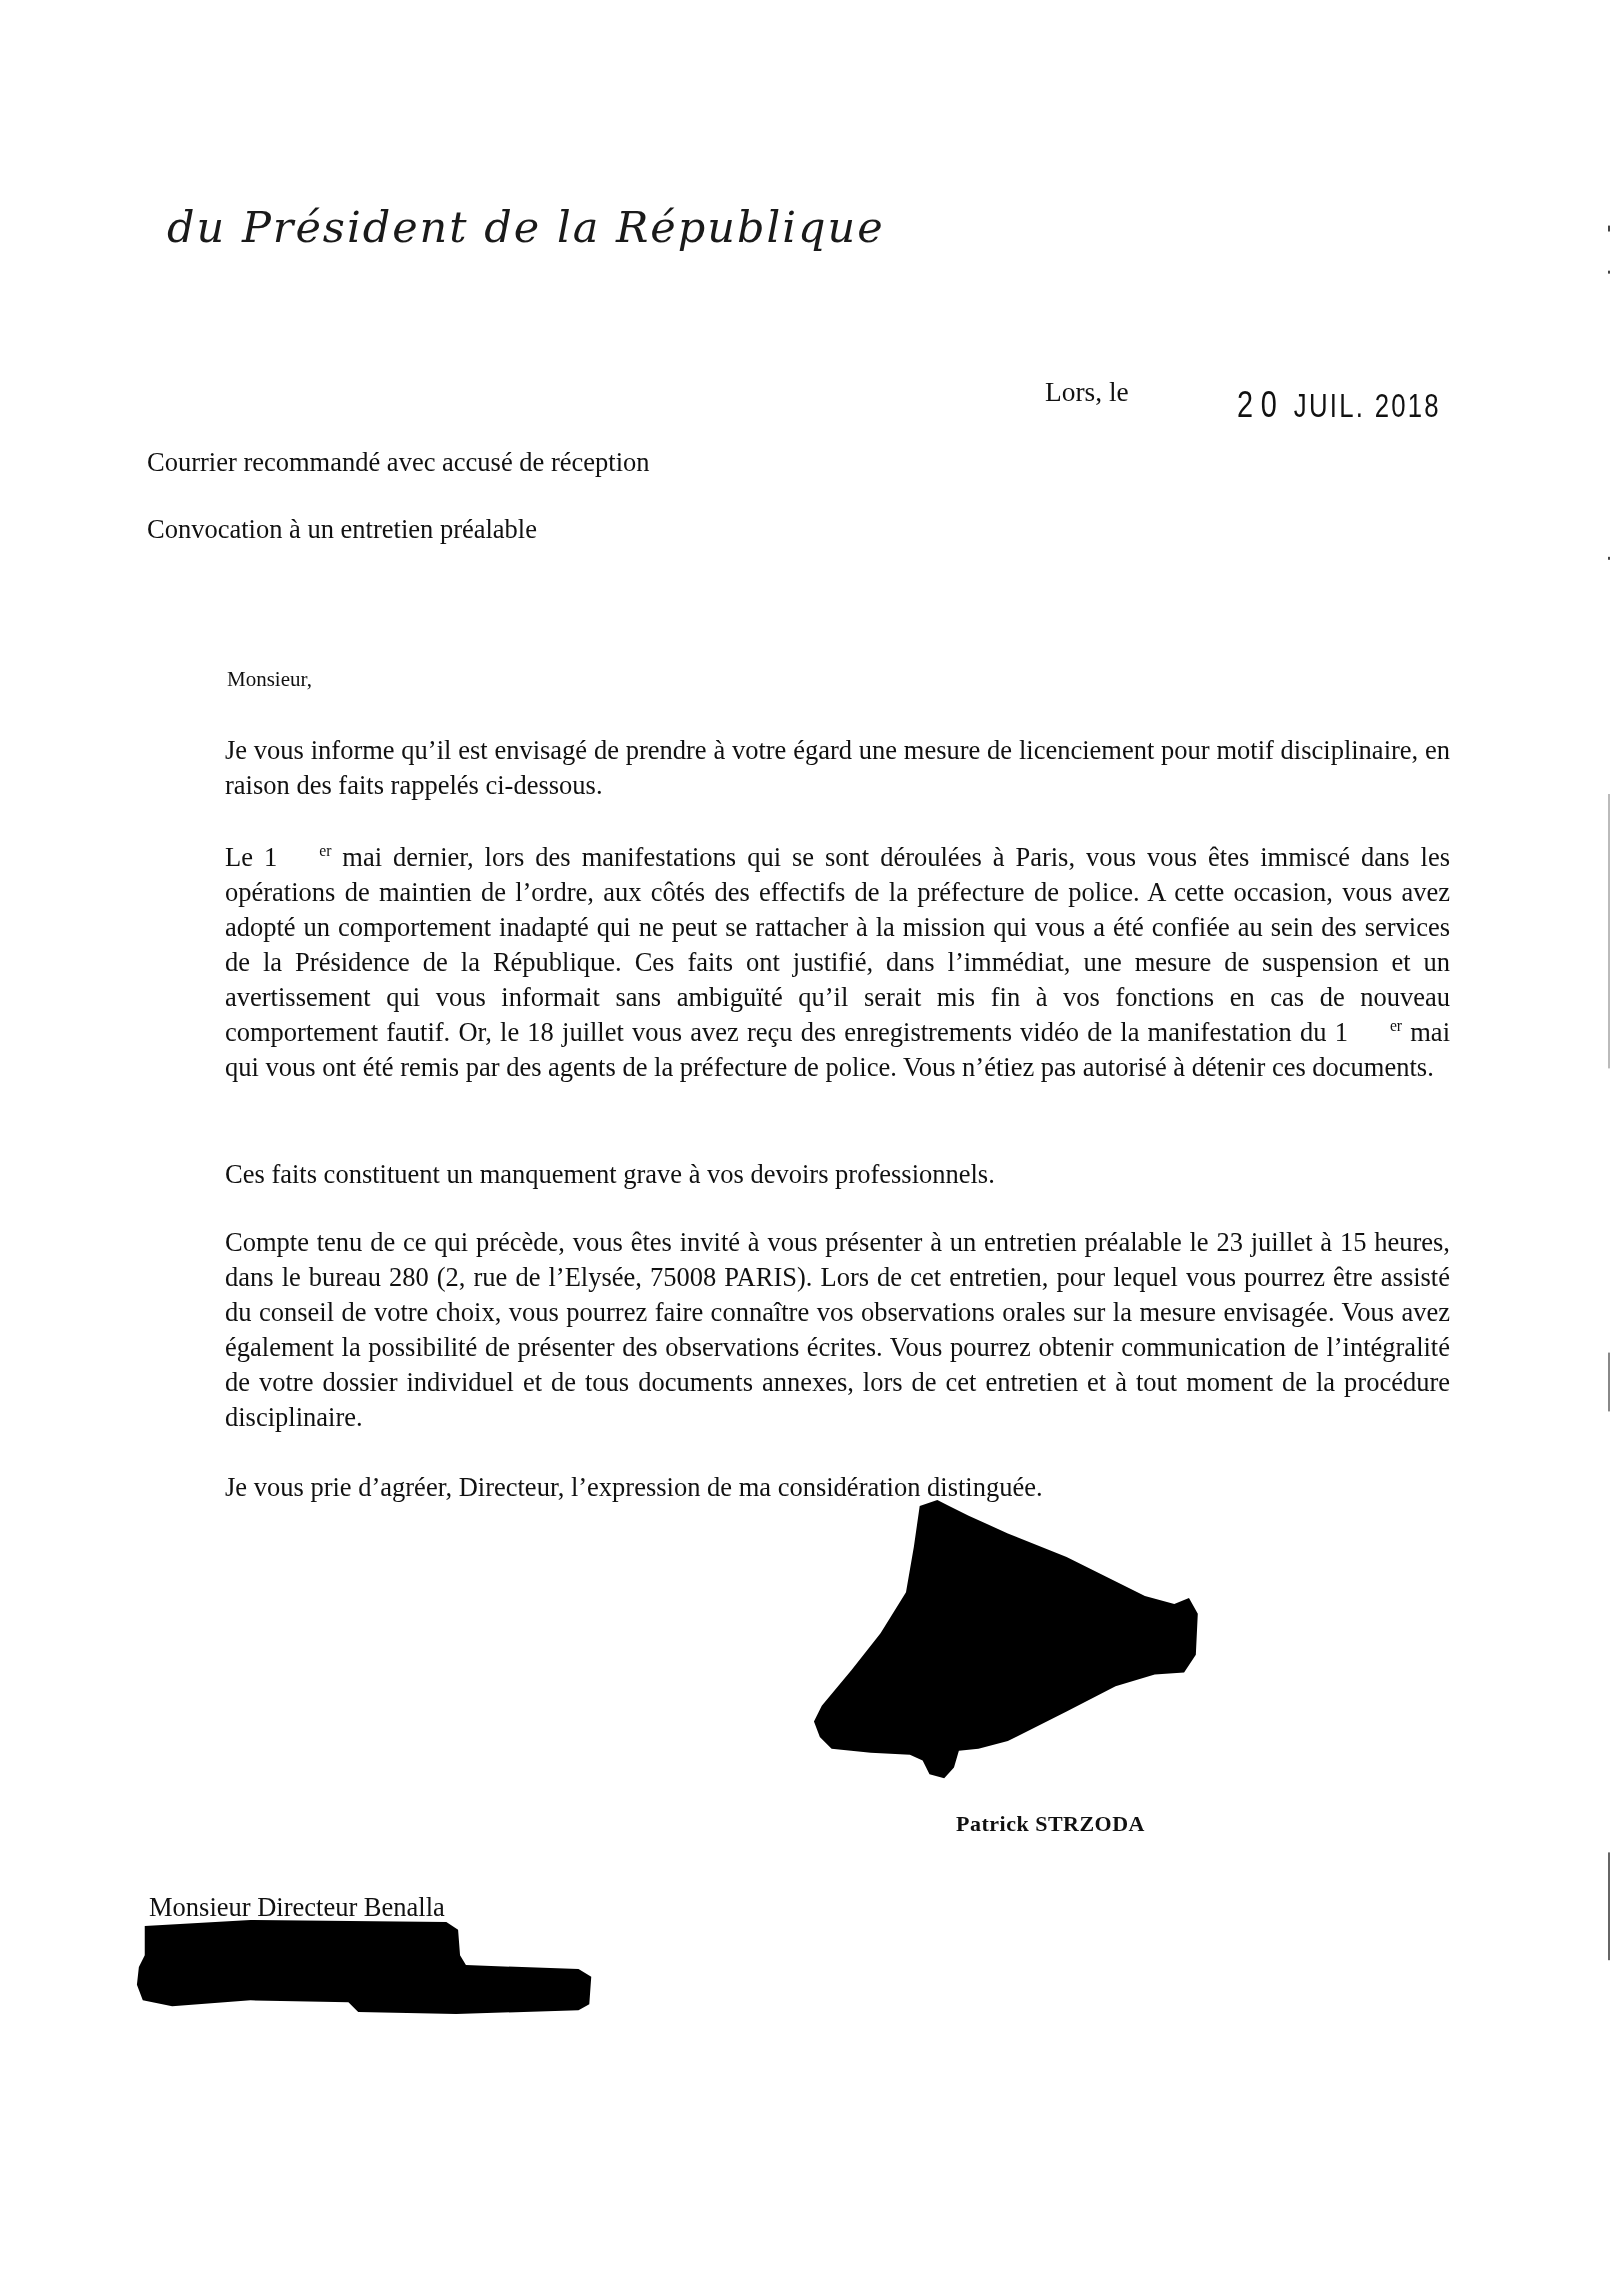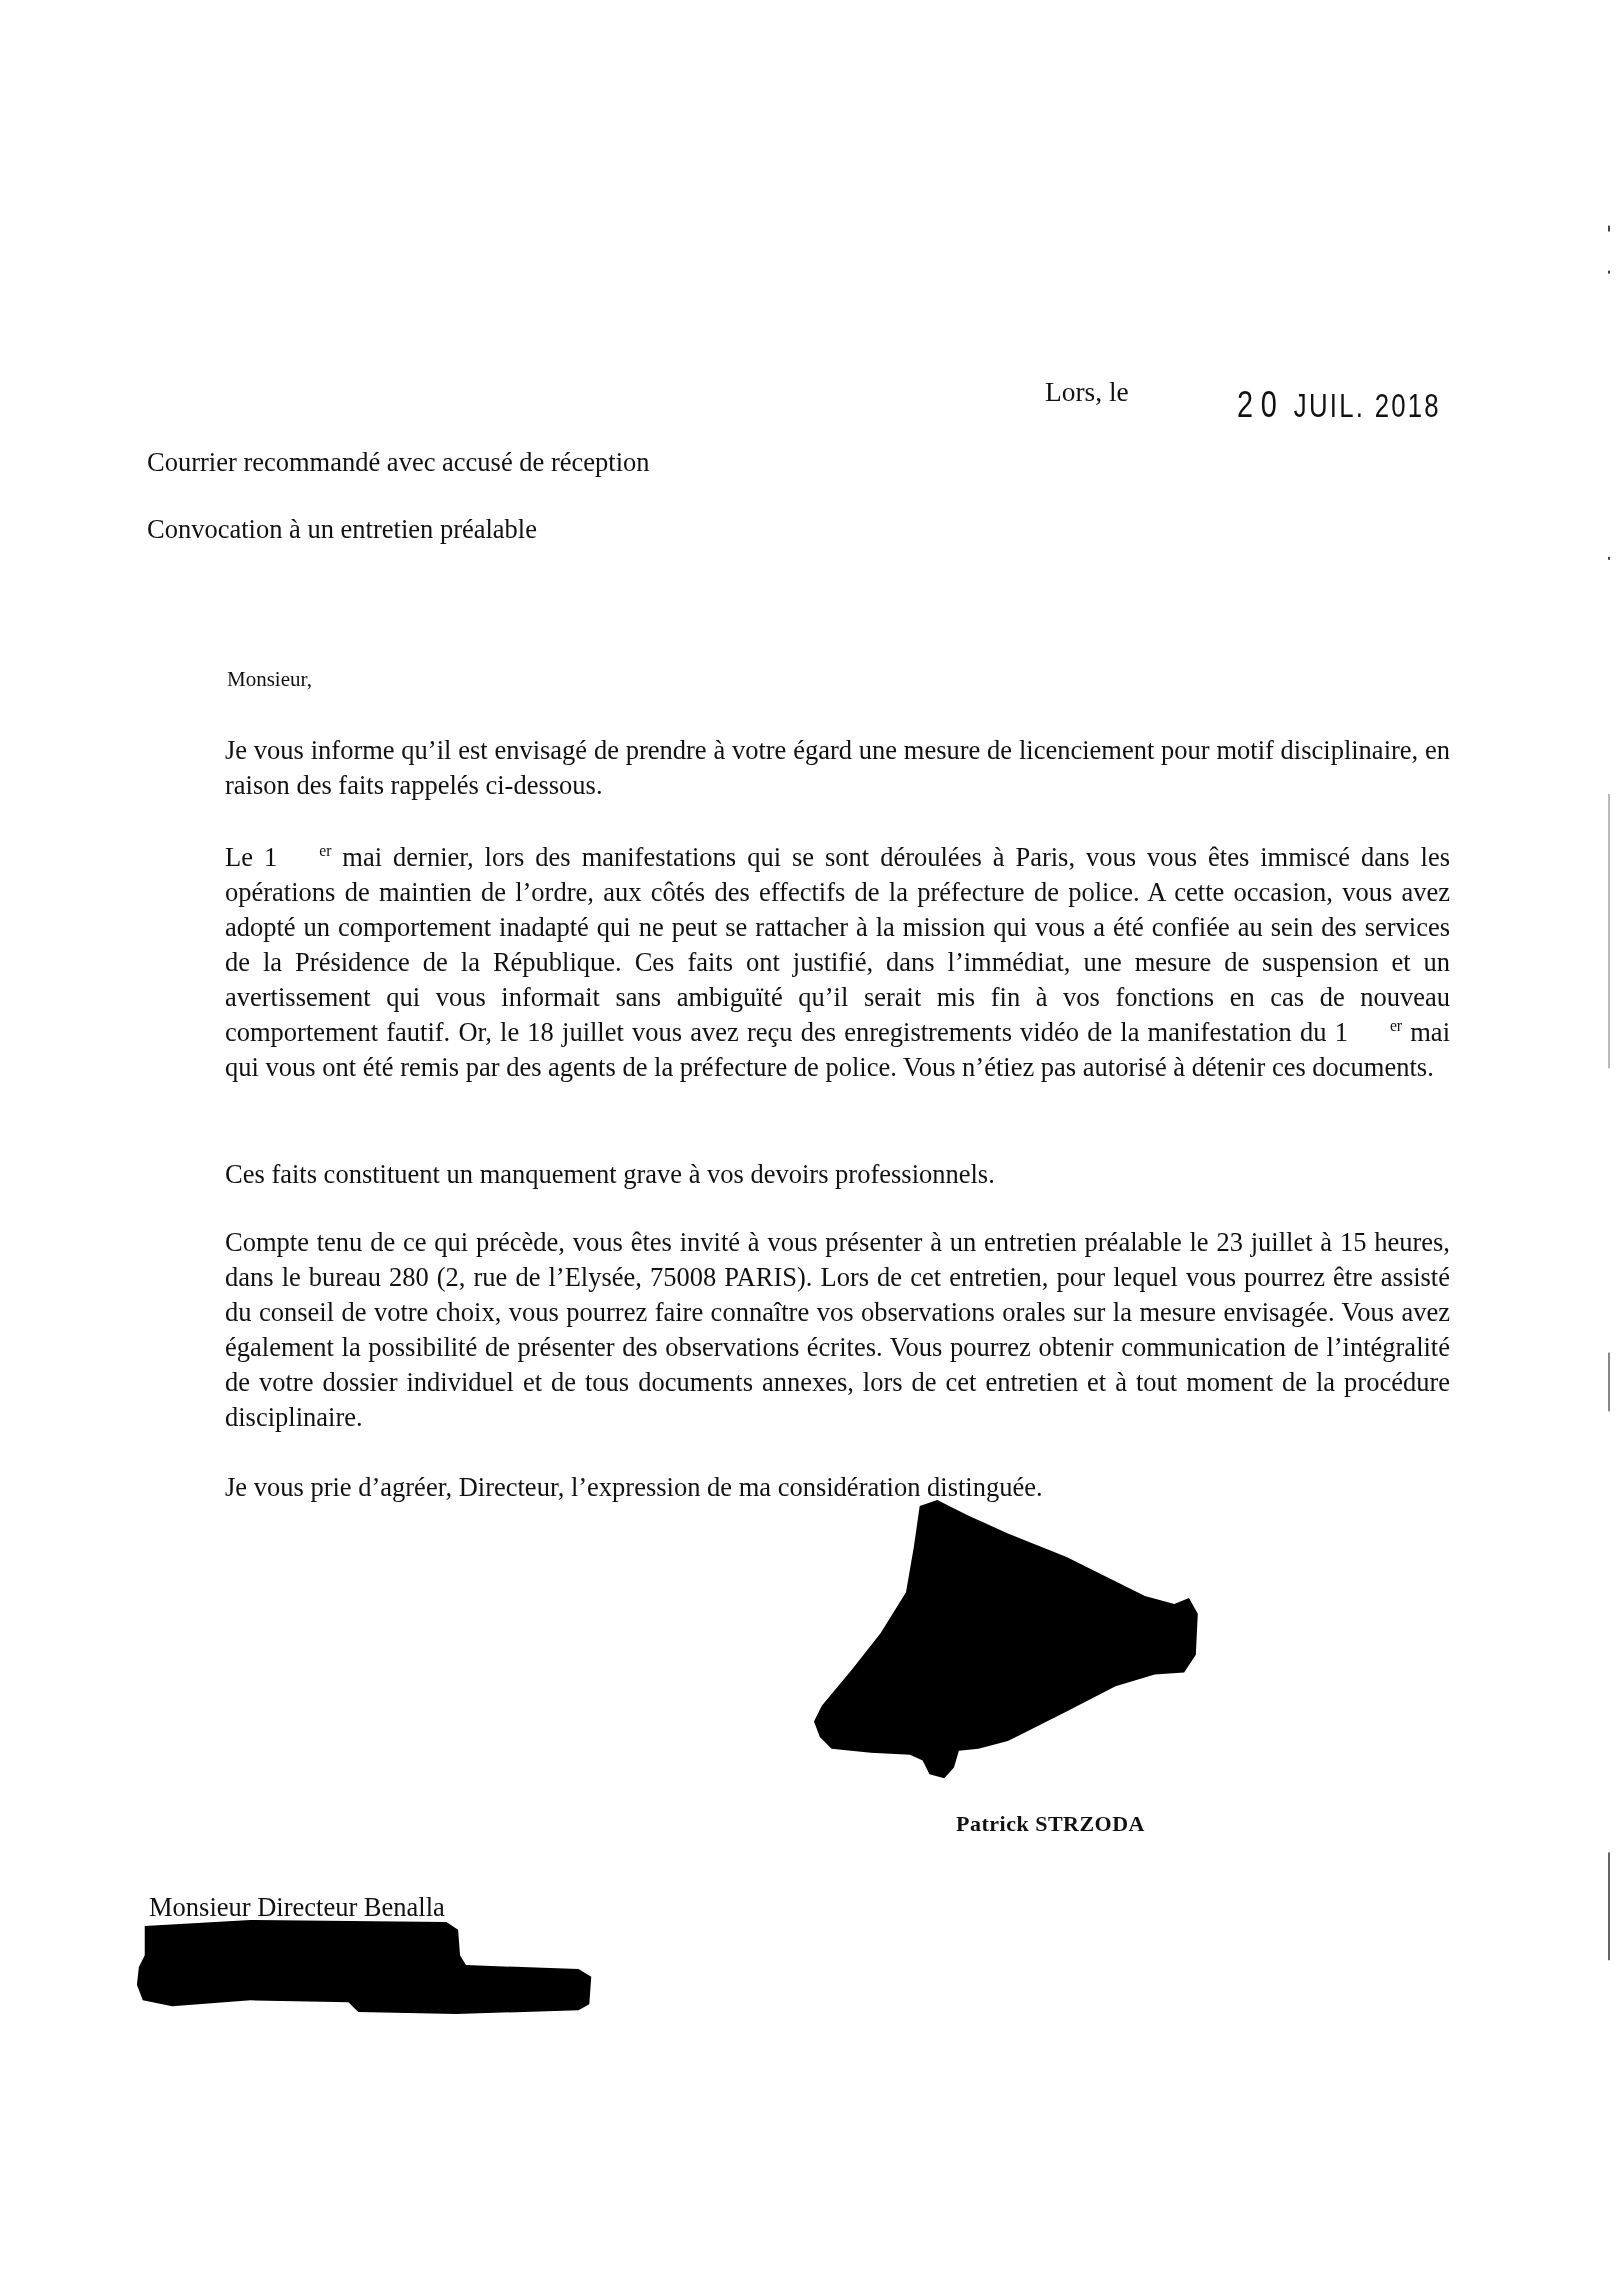--- a/index.html
+++ b/index.html
@@ -18,20 +18,21 @@
     .sig-redaction { left: 812px; top: 1498px; }
     .signer { left: 956px; top: 1811px; font-weight: bold; font-size: 22px; letter-spacing: 0.5px; white-space: nowrap; }
     .recipient { left: 149px; top: 1892px; font-size: 26.5px; white-space: nowrap; }
     .addr-redaction { left: 133px; top: 1916px; }
     .scan-marks { left: 1608px; top: 206px; width: 2px; height: 1764px; }
   </style>
 </head>
 <body>
 
 <div class="abs letterhead">
+  <div>du Président de la République</div>
 </div>
 
 <div class="abs place">Lors, le</div>
 <div class="abs date">
   <span class="day">20</span>
   <span>JUIL.</span>
   <span>2018</span>
 </div>
 
 <div class="abs meta" style="top:447px">Courrier recommandé avec accusé de réception</div>

